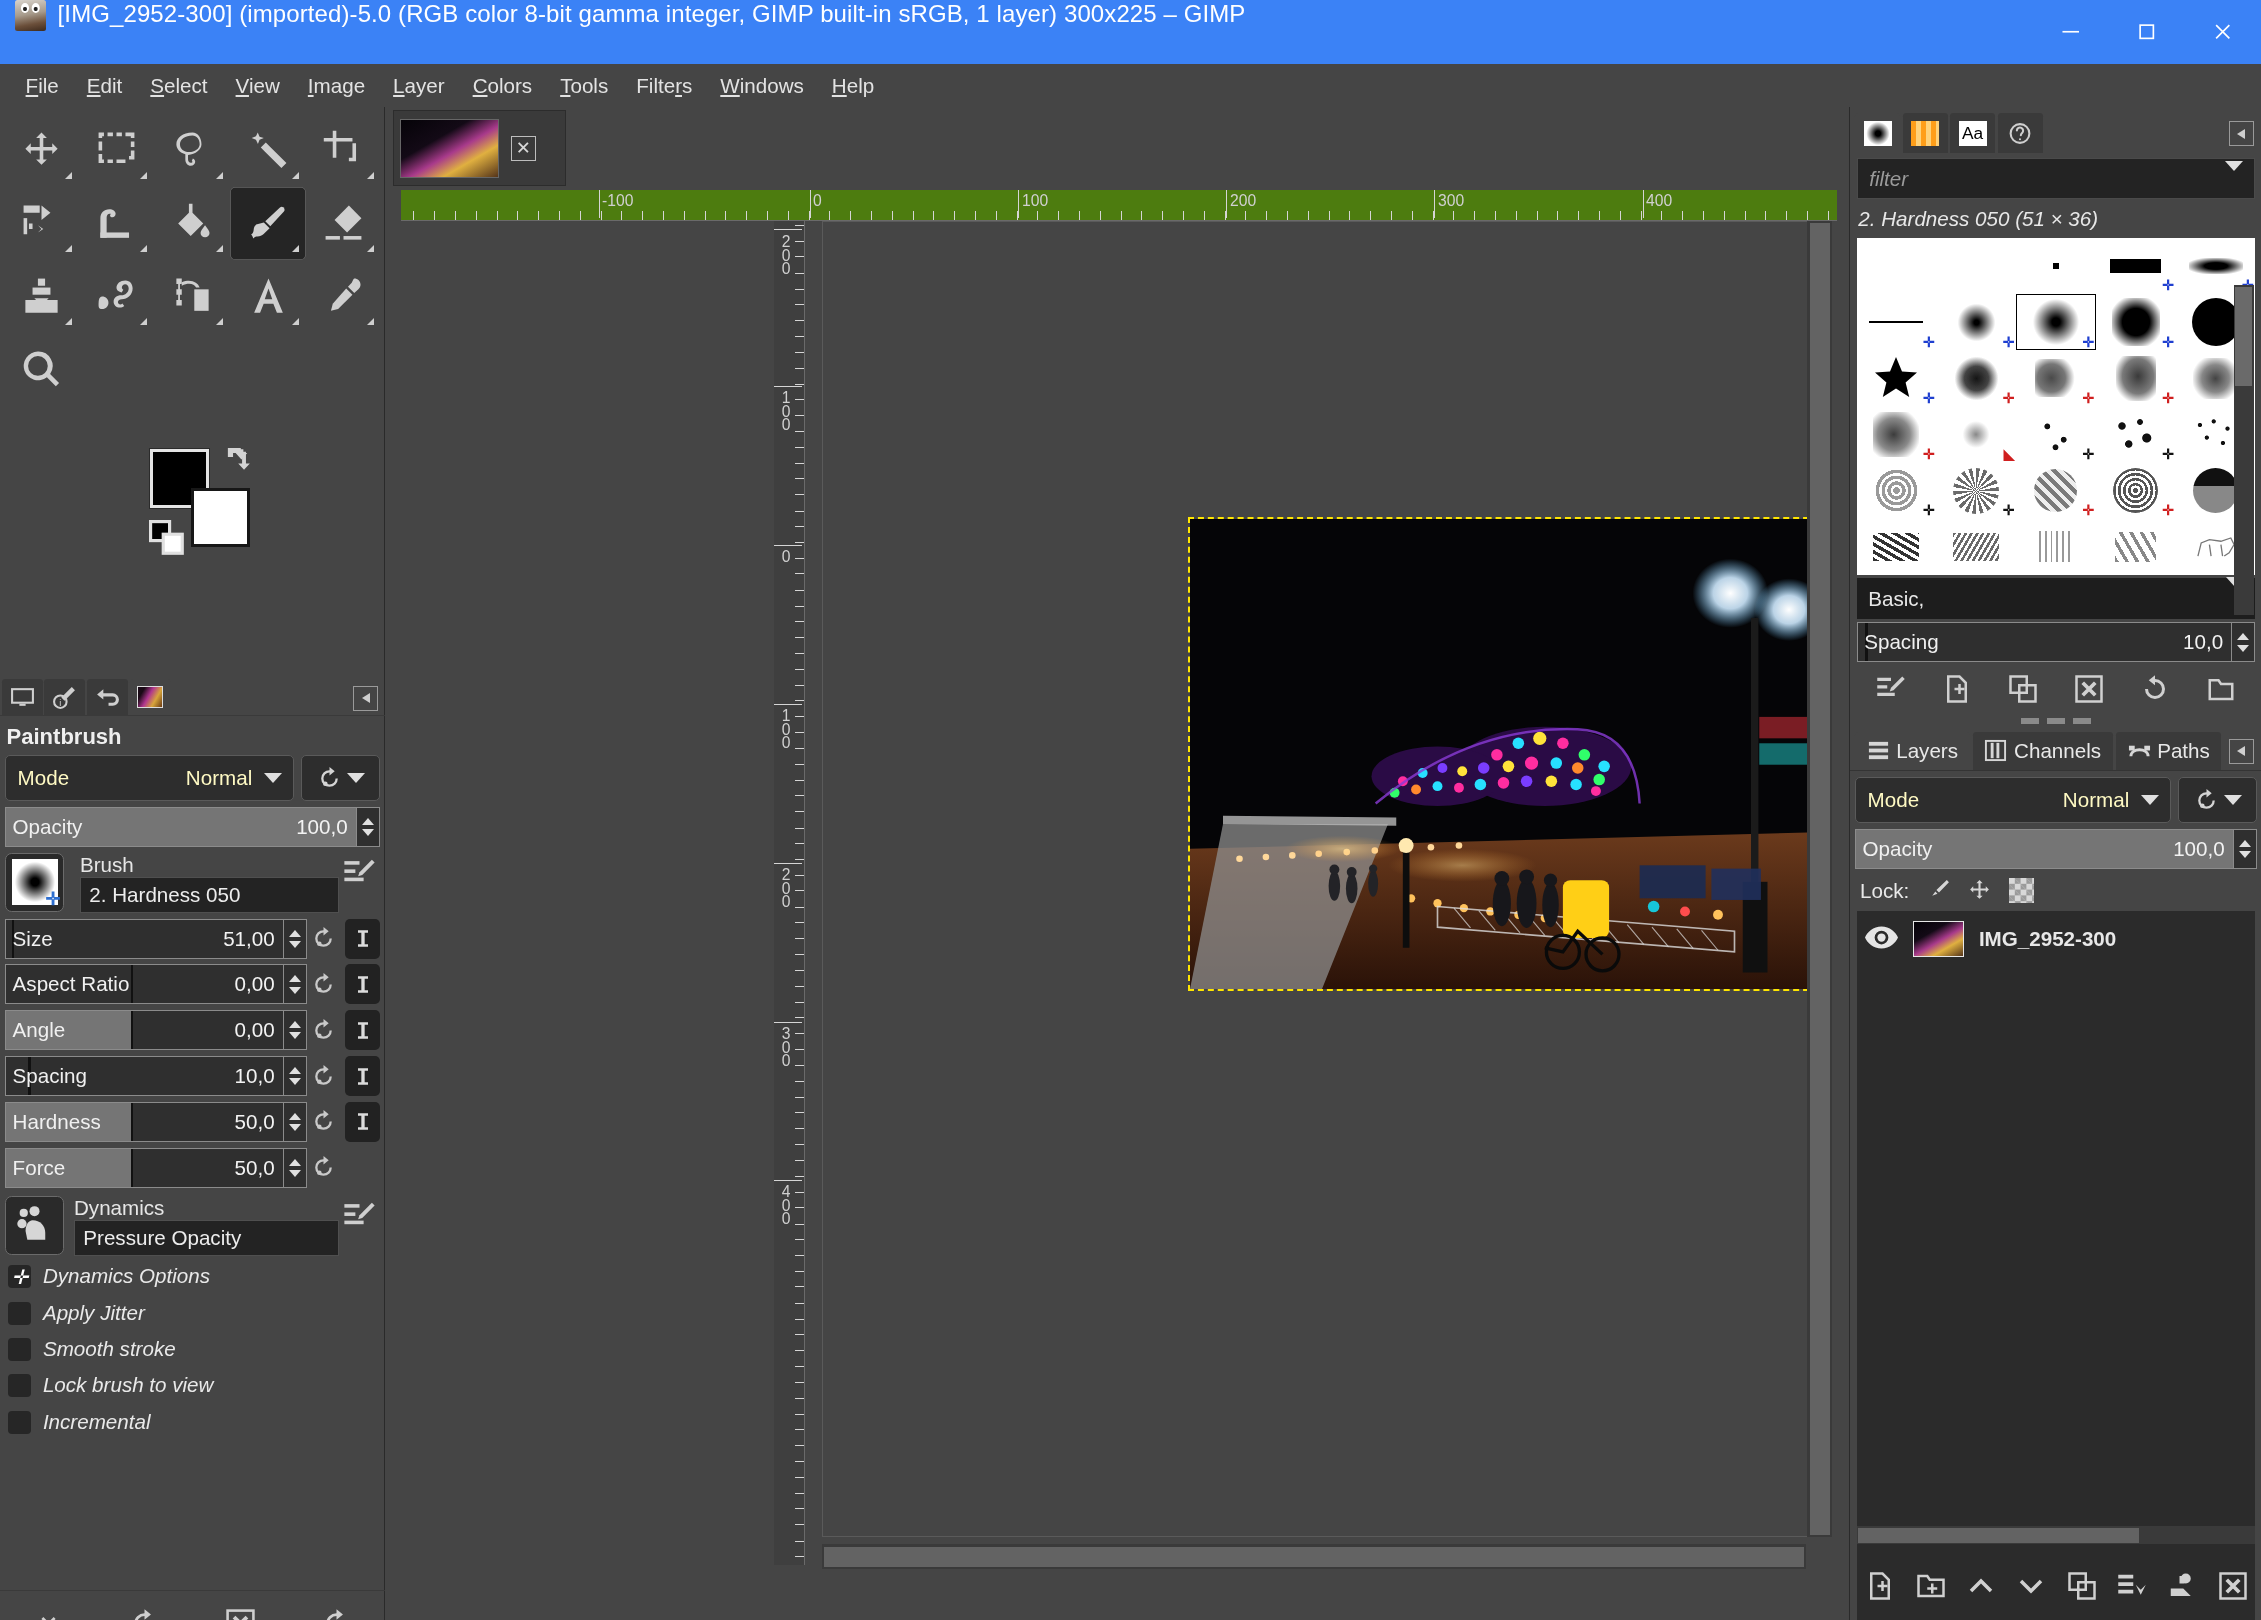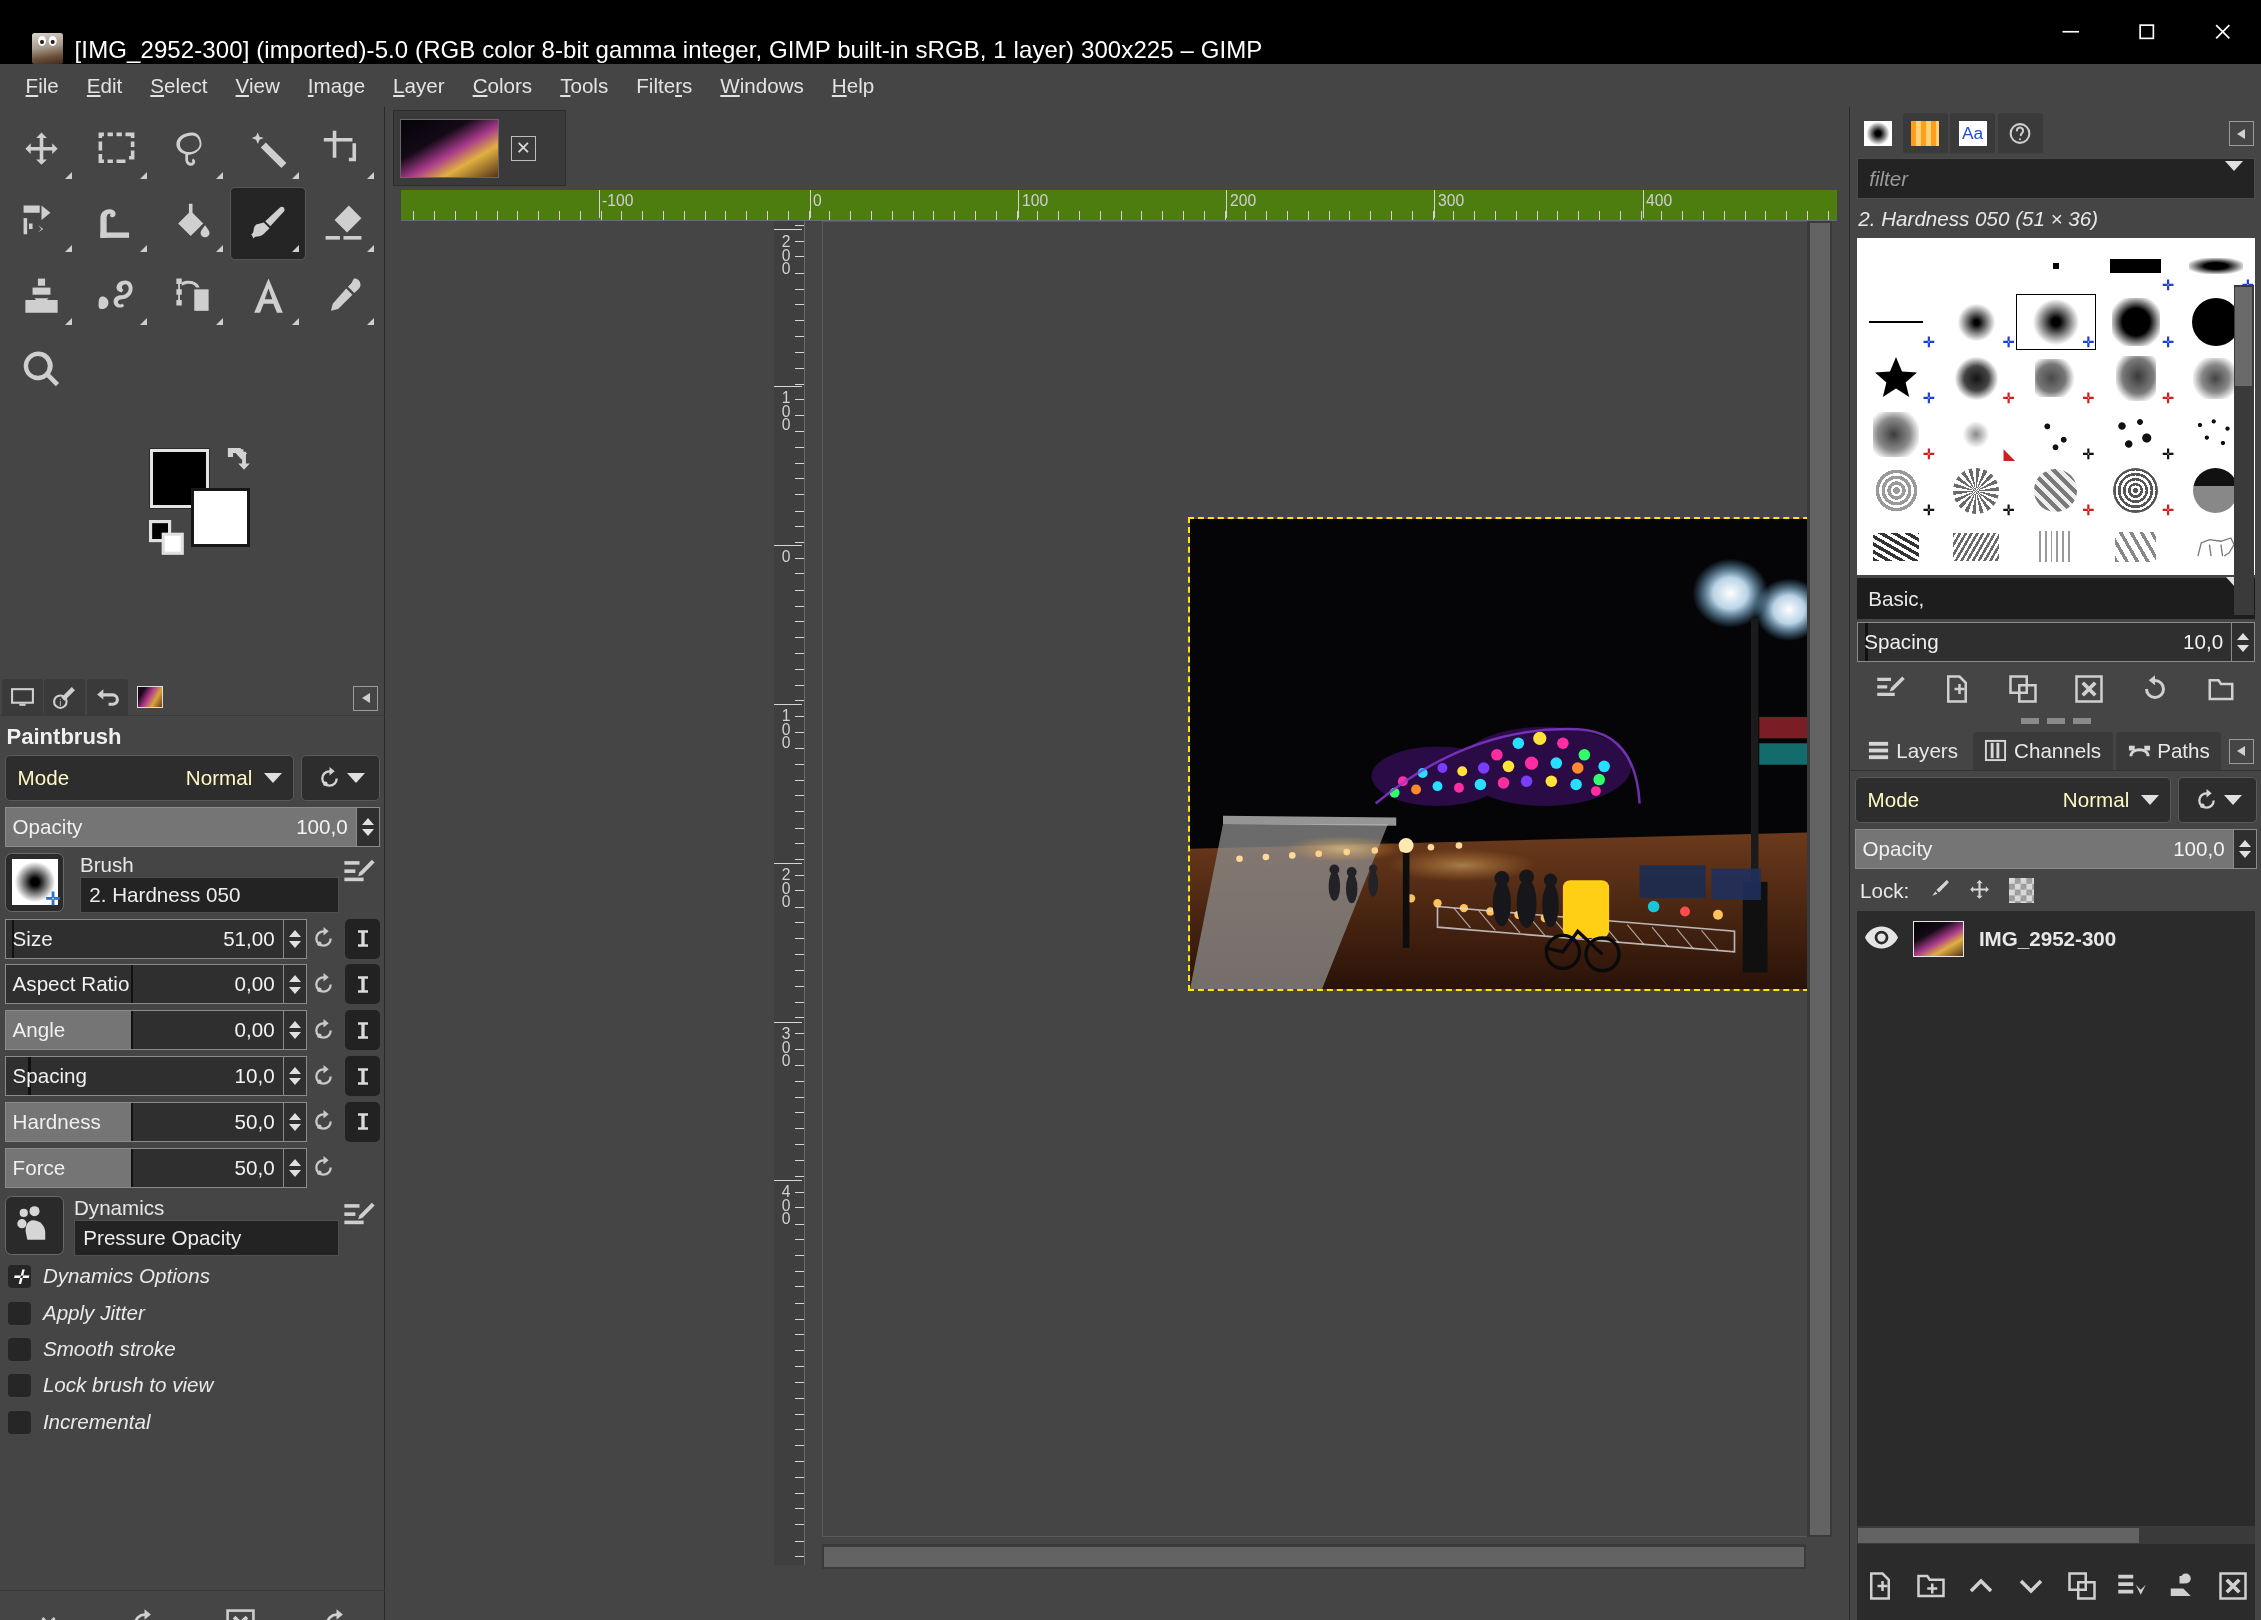--- a/index.html
+++ b/index.html
@@ -3,21 +3,21 @@
 <meta charset="utf-8">
 <title>GIMP</title>
 <style>
   * { box-sizing: border-box; margin:0; padding:0; }
   html,body { width:2261px; height:1620px; overflow:hidden; background:#454545;
     font-family:"Liberation Sans", sans-serif; }
   body { position:relative; }
 
   
   #titlebar { position:absolute; left:0; top:0; width:2261px; height:64px;
-    background:#000000; display:flex; align-items:flex-end;padding-left:17px; }
+    background:#3b82f6; display:flex; align-items:flex-start; }
   #titlebar .app-icon { width:31px; height:31px; margin-left:15px; margin-right:11.6px;
     border-radius:2.5px; background:linear-gradient(170deg,#d9d4cd 0%,#a79b8c 45%,#6b4f3a 75%,#3d2a1d 100%);
     position:relative; overflow:hidden; flex:none;}
   #titlebar .app-icon:before { content:""; position:absolute; left:5.8px; top:3.3px; width:8.3px;height:10px;
     border-radius:50%; background:#fff; box-shadow:10.7px 0 0 #fff;}
   #titlebar .app-icon:after { content:""; position:absolute; left:8.3px; top:6.6px; width:3.3px;height:4.1px;
     border-radius:50%; background:#222; box-shadow:10.7px 0 0 #222;}
   #title-text { color:#fff; font-size:24px; letter-spacing:0.1px; white-space:nowrap; }
   #win-buttons { position:absolute; right:0; top:0; height:64px; display:flex; }
   .winbtn { width:76px; height:64px; display:flex; align-items:center; justify-content:center;
@@ -1022,21 +1022,21 @@
 <div id="right-dock">
 
   <div id="rd-tabs">
     <div class="rtab sel">
       <div class="sqi" style="background:#fff;background-image:radial-gradient(circle at 50% 50%,#000 0%,#000 14%,rgba(0,0,0,0) 62%);"></div>
     </div>
     <div class="rtab">
       <div class="sqi" style="background:repeating-linear-gradient(90deg,#ff9e19 0 5px,#ffd27a 5px 10px);"></div>
     </div>
     <div class="rtab">
-      <div class="sqi" style="background:#fff;color:#1d4ed8;font-size:17.3px;display:flex;align-items:center;justify-content:center;">Aa</div>
+      <div class="sqi" style="background:#fff;color:#000000;font-size:17.3px;display:flex;align-items:center;justify-content:center;">Aa</div>
     </div>
     <div class="rtab">
       <svg class="sqi" viewBox="0 0 24 24" fill="none" stroke="#cfcfcf" stroke-width="2">
           <circle cx="12" cy="12" r="9"></circle>
           <path d="M9 9a3 3 0 115 2.5c-.8.7-1.2 1.2-1.2 2.2" stroke-linecap="round"></path>
           <circle cx="12" cy="17.5" r="1" fill="#cfcfcf" stroke="none"></circle>
         </svg>
     </div>
     <div id="rd-collapse">
       <div class="collapse-btn">

